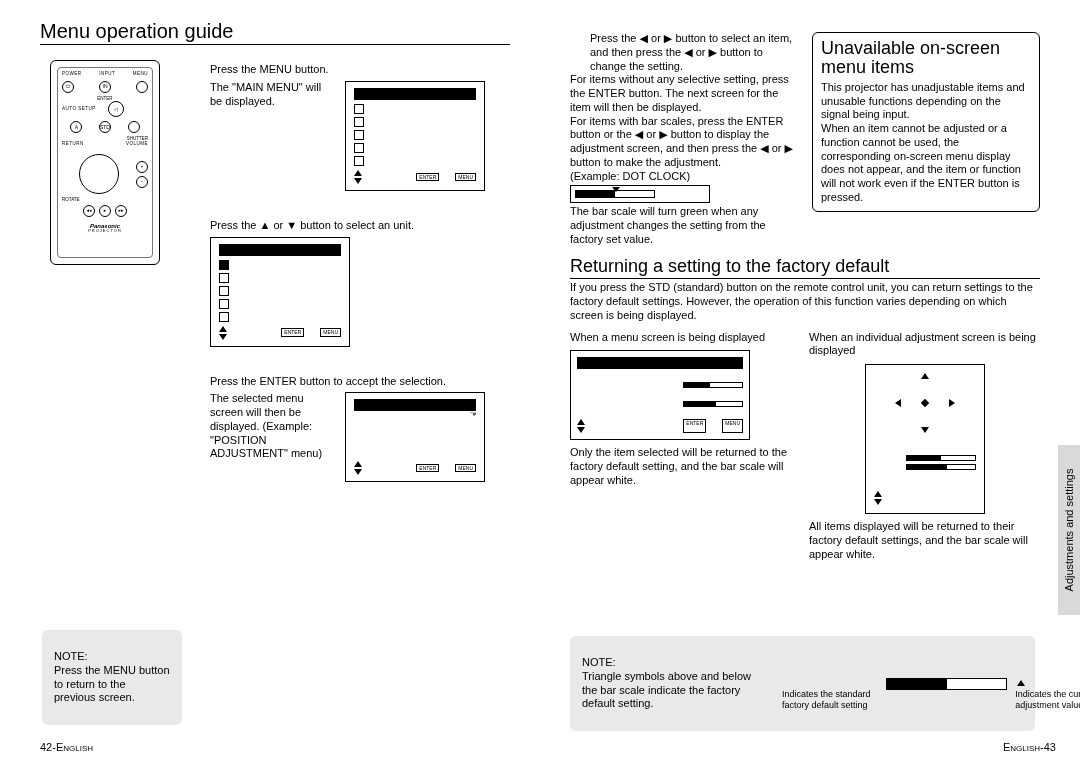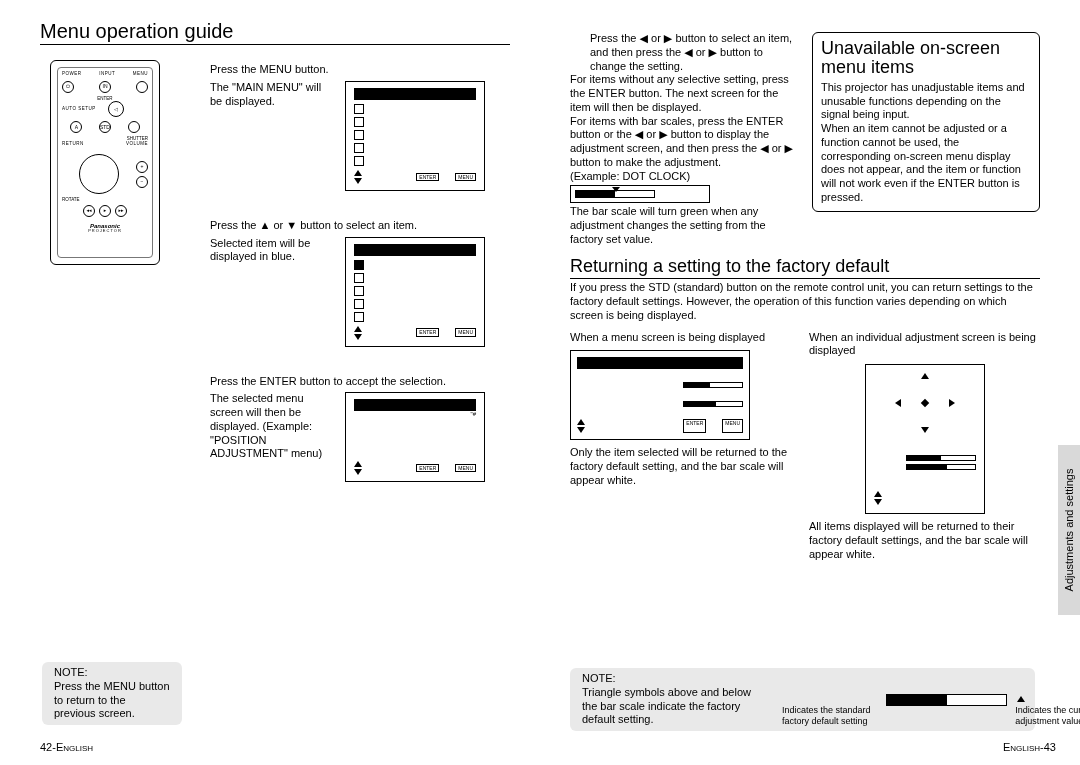--- a/index.html
+++ b/index.html
@@ -77,21 +77,21 @@
   .arrow.up { border-left:4px solid transparent; border-right:4px solid transparent; border-bottom:6px solid #000; }
   .arrow.down { border-left:4px solid transparent; border-right:4px solid transparent; border-top:6px solid #000; }
   .arrow.left { border-top:4px solid transparent; border-bottom:4px solid transparent; border-right:6px solid #000; }
   .arrow.right { border-top:4px solid transparent; border-bottom:4px solid transparent; border-left:6px solid #000; }
   .boxlabel { border:0.5px solid #000; padding:0 2px; font-size:5px; display:inline-block; }
 
   
   .note {
     background:#e9e9e9;
     border-radius:6px;
-    padding:4px 12px;
+    padding:20px 12px;
     font-size:11px;
     line-height:1.25;
     width: 140px;
   }
   .note.wide { width: 465px; display:flex; gap:20px; }
 
   .footer { position:absolute; bottom:12px; font-size:11px; }
   .footer.right { right:24px;margin-top:24px; }
   .footer.left { left:40px; }
   .smallcaps { font-variant:small-caps; }
@@ -231,23 +231,22 @@
               <div style="display:flex; gap:16px;">
                 <span class="boxlabel">ENTER</span>
                 <span class="boxlabel">MENU</span>
               </div>
             </div>
           </div>
         </div>
       </div>
 
       <div class="step">
-        <div class="intro">Press the ▲ or ▼ button to select an item.</div>
+        <div class="intro">Press the ▲ or ▼ button to select an unit.</div>
         <div class="body">
-          <div class="text">Selected item will be displayed in blue.</div>
           <div class="screen">
             <div class="titlebar"></div>
             <div class="iconcol">
               <div class="ic" style="background:#000;"></div>
                 <div class="ic"></div>
                 <div class="ic"></div>
                 <div class="ic"></div>
                 <div class="ic"></div>
             </div>
             <div class="footer-row">

